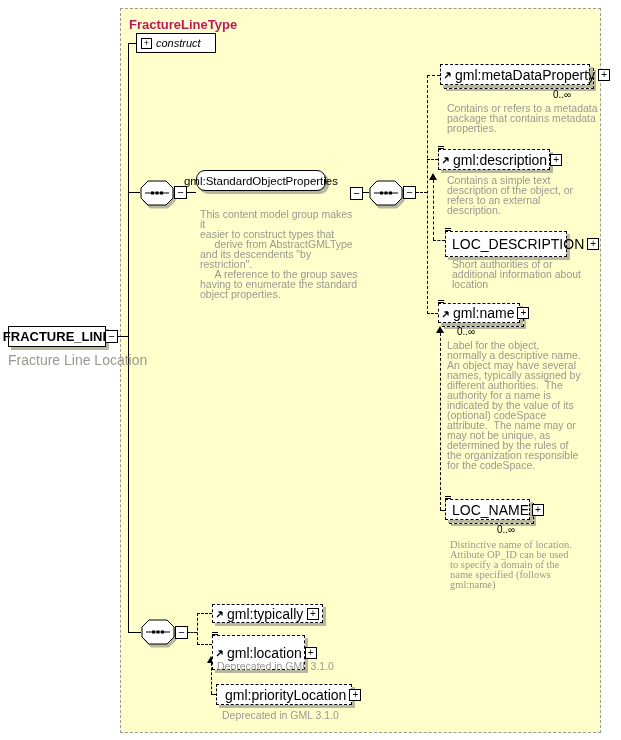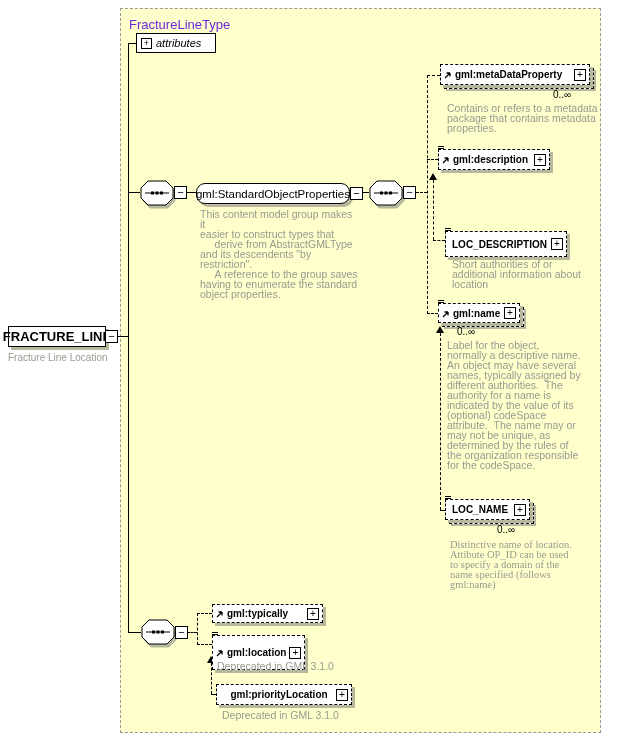--- a/index.html
+++ b/index.html
@@ -1,21 +1,21 @@
 <!DOCTYPE html>
 <html><head>
 <meta charset="utf-8">
 <style>
   html,body{margin:0;padding:0;background:#fff;}
   #canvas{position:relative;width:621px;height:740px;background:#fff;overflow:hidden;
           font-family:"Liberation Sans",sans-serif;}
   
   .schema-container{position:absolute;left:120px;top:8px;width:481px;height:725px;
       background:#FFFFCC;border:1px dashed #999999;box-sizing:border-box;}
-  .container-title{position:absolute;left:8px;top:8px;font-size:13px;font-weight:normal;color:#6d28d9;}
+  .container-title{position:absolute;left:8px;top:8px;font-size:13px;font-weight:bold;color:#be185d;}
   
   .ln{position:absolute;}
   .h-solid{border-top:1px solid #000;height:0;}
   .v-solid{border-left:1px solid #000;width:0;}
   .h-dash{border-top:1px dashed #000;height:0;}
   .v-dash{border-left:1px dashed #000;width:0;}
   .arrow-up{position:absolute;width:0;height:0;border-left:4px solid transparent;
       border-right:4px solid transparent;border-bottom:7px solid #000;}
   
   .solid-box{position:absolute;background:#fff;border:1px solid #000;box-sizing:border-box;
@@ -23,34 +23,34 @@
   .shadowed{box-shadow:3px 3px 0 #b8b89e;}
   .root-el{font-weight:bold;font-size:13px;justify-content:center;letter-spacing:0px;}
   .attr-box{font-size:11px;font-style:italic;padding:0 4px;gap:4px;}
   .group-box{border-radius:9px;font-size:11.5px;justify-content:center;}
   .ebox{position:absolute;box-sizing:border-box;}
   .ebox .ghost{position:absolute;left:4px;top:4px;width:100%;height:100%;
       border:1px dashed #000;background:#fff;box-sizing:border-box;box-shadow:2px 2px 0 #b8b89e;}
   .ebox .face{position:relative;display:flex;align-items:center;gap:3px;width:100%;height:100%;
       border:1px dashed #000;background:#fff;box-sizing:border-box;
       box-shadow:3px 3px 0 #b8b89e;padding:0 3px;}
-  .elabel{font-weight:bold;font-size:10px;color:#000;white-space:nowrap;flex:1;}
+  .elabel{font-weight:normal;font-size:14px;color:#000;white-space:nowrap;flex:1;}
   .plusbox,.minusbox{position:absolute;width:13px;height:13px;background:#fff;border:1px solid #000;
       box-sizing:border-box;font-size:11px;line-height:11px;text-align:center;color:#000;}
   .inline-plus{position:relative;flex:none;width:12px;height:12px;background:#fff;border:1px solid #000;
       box-sizing:border-box;font-size:10px;line-height:10px;text-align:center;font-weight:normal;}
   .attr-plus{position:relative;flex:none;width:11px;height:11px;border:1px solid #000;background:#fff;
       box-sizing:border-box;font-size:9px;line-height:9px;text-align:center;font-style:normal;}
   .ref-arrow{flex:none;width:8px;height:9px;}
   .sub-marker{position:absolute;left:-1px;top:-4px;width:6px;height:0;border-top:1px solid #000;
       box-shadow:0 2px 0 #000;}
   
   .annot{position:absolute;color:#999990;font-size:10.5px;line-height:10px;white-space:pre-wrap;}
   .occurs{position:absolute;color:#000;font-size:10px;}
-  .caption{position:absolute;color:#999990;font-size:10px;}
+  .caption{position:absolute;color:#999990;font-size:14px;}
   .seq{position:absolute;filter:drop-shadow(2px 3px 0 #b8b89e);}
 </style>
 </head>
 <body>
 
 <div id="canvas">
 
   <div class="schema-container">
     <div class="container-title">FractureLineType</div>
   </div>
@@ -80,21 +80,21 @@
   <div class="arrow-up" style="left:436px;top:326px;"></div>
   <div class="ln v-dash" style="left:440px;top:333px;height:177px;"></div>
   <div class="ln h-dash" style="left:440px;top:510px;width:5px;"></div>
 
   <div class="arrow-up" style="left:207px;top:656px;"></div>
   <div class="ln v-dash" style="left:211px;top:663px;height:31px;"></div>
   <div class="ln h-dash" style="left:211px;top:694px;width:5px;"></div>
 
   <div class="solid-box attr-box" style="left:136px;top:33px;width:80px;height:20px;">
     <span class="attr-plus">+</span>
-    <span>attributes</span>
+    <span>construct</span>
   </div>
 
   <div class="solid-box shadowed root-el" style="left:8px;top:326px;width:98px;height:21px;">
     <span>FRACTURE_LINE</span>
   </div>
   <div class="minusbox" style="left:105px;top:330px;">
     <span>−</span>
   </div>
   <div class="caption" style="left:8px;top:352px;">Fracture Line Location</div>
 
@@ -102,21 +102,21 @@
     <polygon points="8,1 26,1 33,8 33,18 26,25 8,25 1,18 1,8" fill="#fff" stroke="#000"></polygon>
     <line x1="5" y1="13" x2="29" y2="13" stroke="#000"></line>
     <rect x="11" y="11.5" width="3" height="3" fill="#000"></rect>
     <rect x="15.5" y="11.5" width="3" height="3" fill="#000"></rect>
     <rect x="20" y="11.5" width="3" height="3" fill="#000"></rect>
   </svg>
   <div class="minusbox" style="left:174px;top:186px;">
     <span>−</span>
   </div>
 
-  <div class="solid-box shadowed group-box" style="left:196px;top:183px;width:154px;height:21px;">
+  <div class="solid-box shadowed group-box" style="left:196px;top:170px;width:130px;height:21px;">
     <span>gml:StandardObjectProperties</span>
   </div>
   <div class="minusbox" style="left:350px;top:187px;">
     <span>−</span>
   </div>
   <div class="annot" style="left:200px;top:209px;width:160px;">This content model group makes it
 easier to construct types that
      derive from AbstractGMLType
 and its descendents "by restriction".
      A reference to the group saves
@@ -152,20 +152,24 @@
   <div class="ebox" style="left:438px;top:149px;width:112px;height:21px;">
     <div class="face">
       <span class="sub-marker"></span>
       <svg class="ref-arrow" viewBox="0 0 8 9">
         <path d="M1 8 L6 3 M6 3 L2.5 3 M6 3 L6 6.5" stroke="#000" fill="none" stroke-width="1.3"></path>
       </svg>
       <span class="elabel">gml:description</span>
       <span class="inline-plus">+</span>
     </div>
   </div>
+  <div class="annot" style="left:447px;top:175px;width:140px;">Contains a simple text
+description of the object, or
+refers to an external
+description.</div>
 
   <div class="ebox" style="left:445px;top:231px;width:122px;height:26px;">
     <div class="face">
       <span class="sub-marker"></span>
       <span class="elabel" style="text-align:left;padding-left:3px;">LOC_DESCRIPTION</span>
       <span class="inline-plus">+</span>
     </div>
   </div>
   <div class="annot" style="left:452px;top:259px;width:140px;">Short authorities of or
 additional information about

